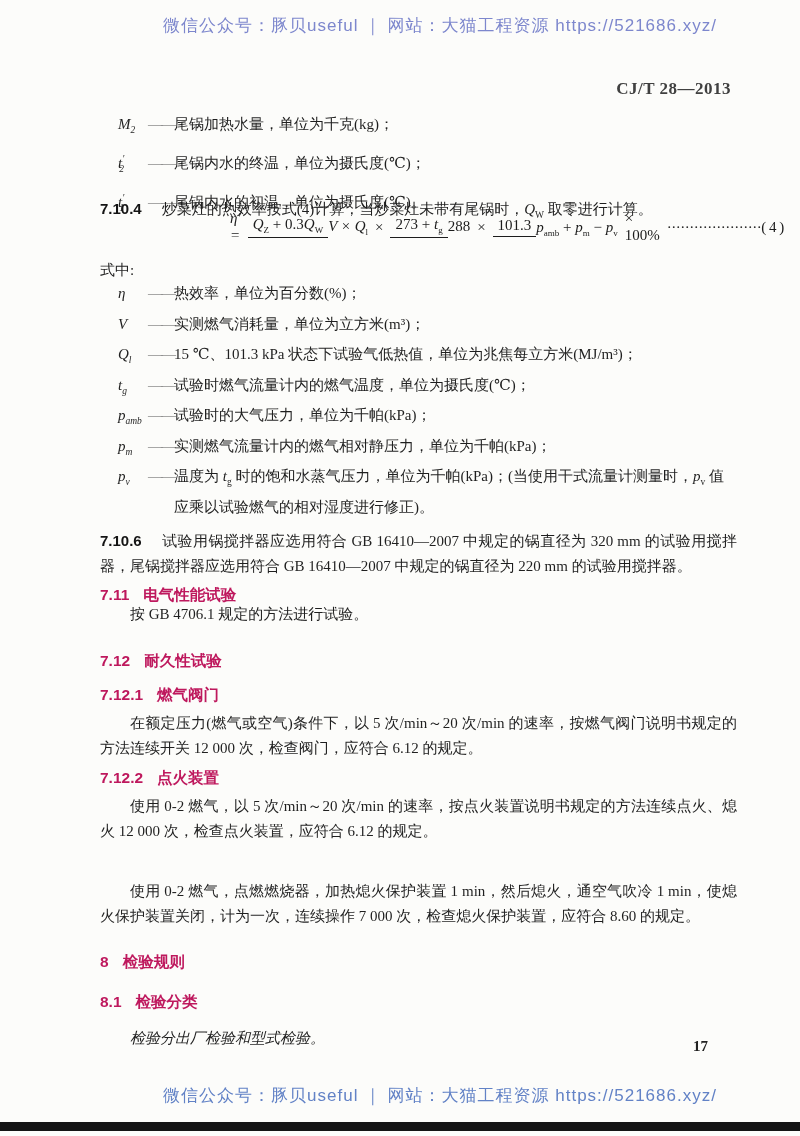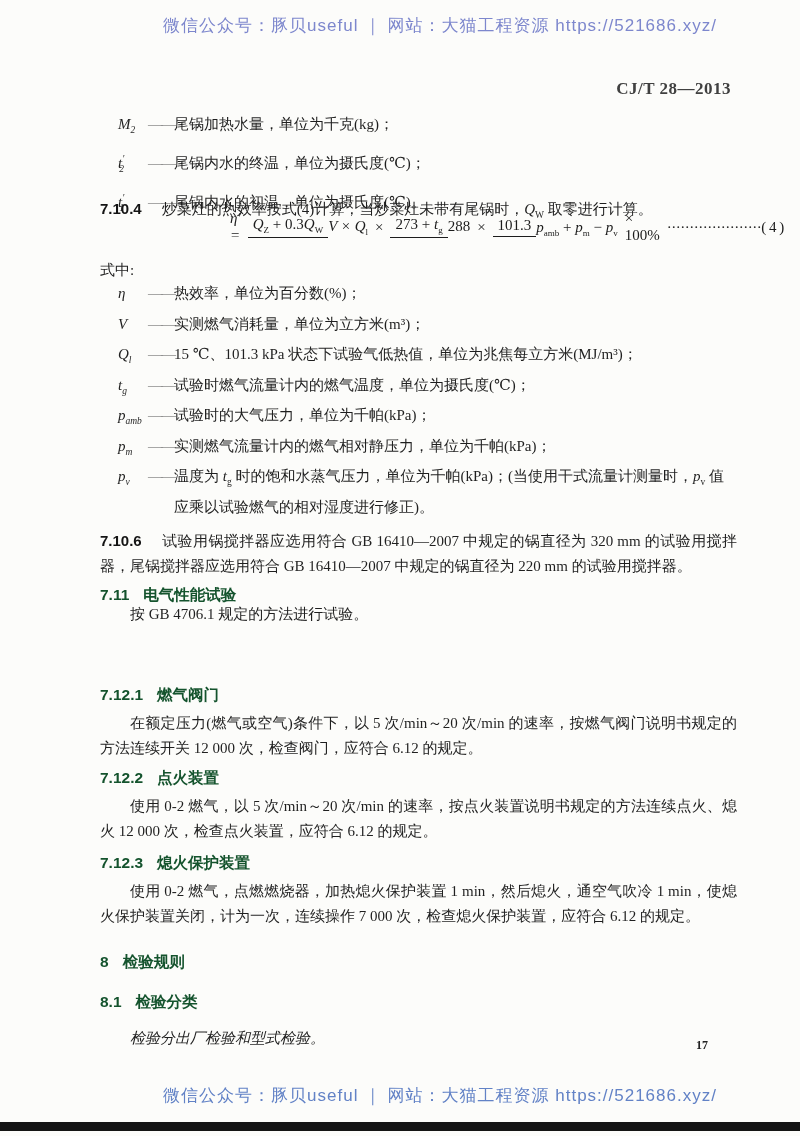--- a/index.html
+++ b/index.html
@@ -4,41 +4,41 @@
 <style>
   html,body{margin:0;padding:0;}
   .page{position:relative;width:800px;height:1136px;background:#fcfcfa;overflow:hidden;
         font-family:"Liberation Serif","DejaVu Serif",serif;color:#1f1f1f;}
   .wm{position:absolute;left:0;width:100%;text-align:center;font-size:17px;
       font-family:"Liberation Sans","DejaVu Sans",sans-serif;letter-spacing:1px;padding-left:40px;}
   .wm-top{top:14px;color:#7d87cd;}
   .wm-bottom{top:1084px;color:#6282c6;}
   .doc-number{position:absolute;top:79px;right:69px;font-size:17px;font-weight:bold;
       letter-spacing:.5px;color:#404040;}
-  .page-number{position:absolute;top:1038px;right:92px;font-size:12px;font-weight:bold;color:#222;}
+  .page-number{position:absolute;top:1038px;right:92px;font-size:15px;font-weight:bold;color:#222;}
   .scan-strip{position:absolute;left:0;right:0;top:1122px;height:9px;background:#141414;}
   #content{position:absolute;left:100px;width:637px;top:0;height:100%;font-size:15px;}
   .abs{position:absolute;left:0;right:0;margin:0;}
   
   .drow{display:flex;align-items:baseline;}
   .tdefs .drow{line-height:29px;padding-left:18px;}
   .sdefs .drow{line-height:24.5px;padding-left:18px;}
   .sym{flex:0 0 30px;font-style:italic;}
   .dash{flex:0 0 26px;color:#8a8a8a;letter-spacing:-2px;}
   .desc{flex:1;}
   sub{font-size:9.5px;}
   sup{font-size:9.5px;}
   .ss{margin-left:-5px;}
   
   .clause{line-height:25.4px;text-align:justify;text-align-last:left;}
   .cnum{font-family:"Liberation Sans","DejaVu Sans",sans-serif;font-size:15px;
         font-weight:bold;margin-right:20px;color:#141414;}
   .body{line-height:25.4px;text-align:justify;text-align-last:left;text-indent:2em;}
   h3.abs{font-family:"Liberation Sans","DejaVu Sans",sans-serif;font-size:15.5px;
-        font-weight:bold;color:#14532d;line-height:20px;}
+        font-weight:bold;color:#be185d;line-height:20px;}
   h3 .ht{margin-left:14px;}
   
   .formula{display:flex;align-items:center;gap:7px;font-size:15px;color:#1c1c1c;}
   .formula i{font-style:italic;}
   .frac{display:inline-flex;flex-direction:row;align-items:flex-start;text-align:center;}
   .frac .num{border-bottom:1.4px solid #1c1c1c;padding:0 5px 2px;white-space:nowrap;}
   .frac .den{padding-top:2px;white-space:nowrap;}
   .f-sub{font-size:9px;}
   .leader{margin-left:auto;letter-spacing:-.5px;white-space:nowrap;color:#1c1c1c;}
   
@@ -145,35 +145,35 @@
 
     <p class="abs clause b-7106">
       <b class="cnum">7.10.6</b><span>试验用锅搅拌器应选用符合 GB 16410—2007 中规定的锅直径为 320 mm 的试验用搅拌器，尾锅搅拌器应选用符合 GB 16410—2007 中规定的锅直径为 220 mm 的试验用搅拌器。</span>
     </p>
 
     <h3 class="abs b-h711">
       <b>7.11</b><span class="ht">电气性能试验</span>
     </h3>
     <p class="abs body b-b711">按 GB 4706.1 规定的方法进行试验。</p>
 
+    <h3 class="abs b-h712">
+      <b>7.12</b><span class="ht">耐久性试验</span>
+    </h3>
 
     <h3 class="abs b-h7121">
       <b>7.12.1</b><span class="ht">燃气阀门</span>
     </h3>
     <p class="abs body b-b7121">在额定压力(燃气或空气)条件下，以 5 次/min～20 次/min 的速率，按燃气阀门说明书规定的方法连续开关 12 000 次，检查阀门，应符合 6.12 的规定。</p>
 
     <h3 class="abs b-h7122">
       <b>7.12.2</b><span class="ht">点火装置</span>
     </h3>
     <p class="abs body b-b7122">使用 0-2 燃气，以 5 次/min～20 次/min 的速率，按点火装置说明书规定的方法连续点火、熄火 12 000 次，检查点火装置，应符合 6.12 的规定。</p>
 
-    <h3 class="abs b-h7123">
-      <b>7.12.3</b><span class="ht">熄火保护装置</span>
-    </h3>
-    <p class="abs body b-b7123">使用 0-2 燃气，点燃燃烧器，加热熄火保护装置 1 min，然后熄火，通空气吹冷 1 min，使熄火保护装置关闭，计为一次，连续操作 7 000 次，检查熄火保护装置，应符合 6.12 的规定。</p>
+    <p class="abs body b-b7123">使用 0-2 燃气，点燃燃烧器，加热熄火保护装置 1 min，然后熄火，通空气吹冷 1 min，使熄火保护装置关闭，计为一次，连续操作 7 000 次，检查熄火保护装置，应符合 8.60 的规定。</p>
 
     <h3 class="abs b-h8">
       <b>8</b><span class="ht">检验规则</span>
     </h3>
     <h3 class="abs b-h81">
       <b>8.1</b><span class="ht">检验分类</span>
     </h3>
     <p class="abs body b-b81">检验分出厂检验和型式检验。</p>
 
   </div>

